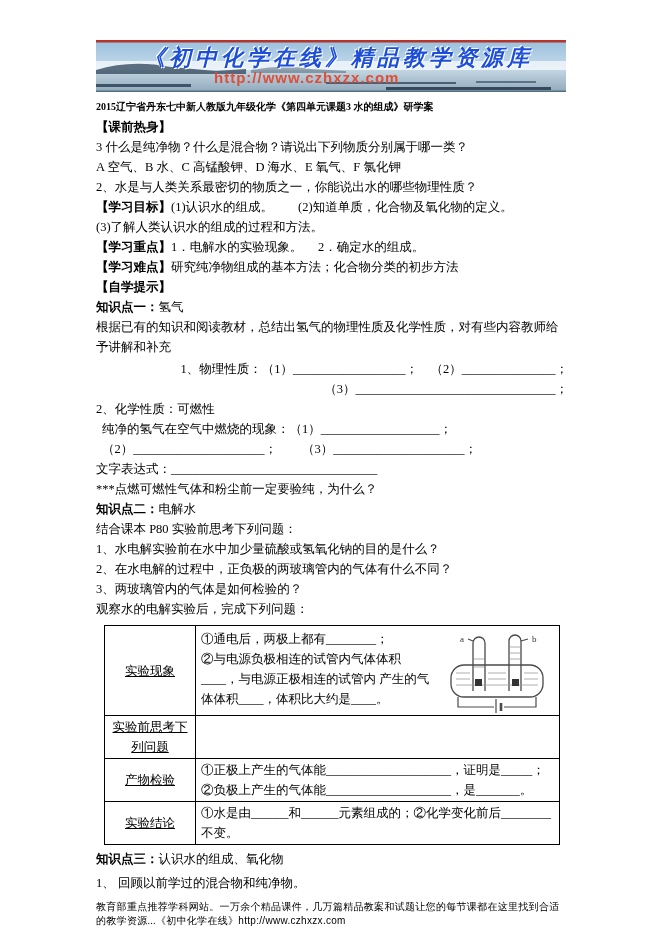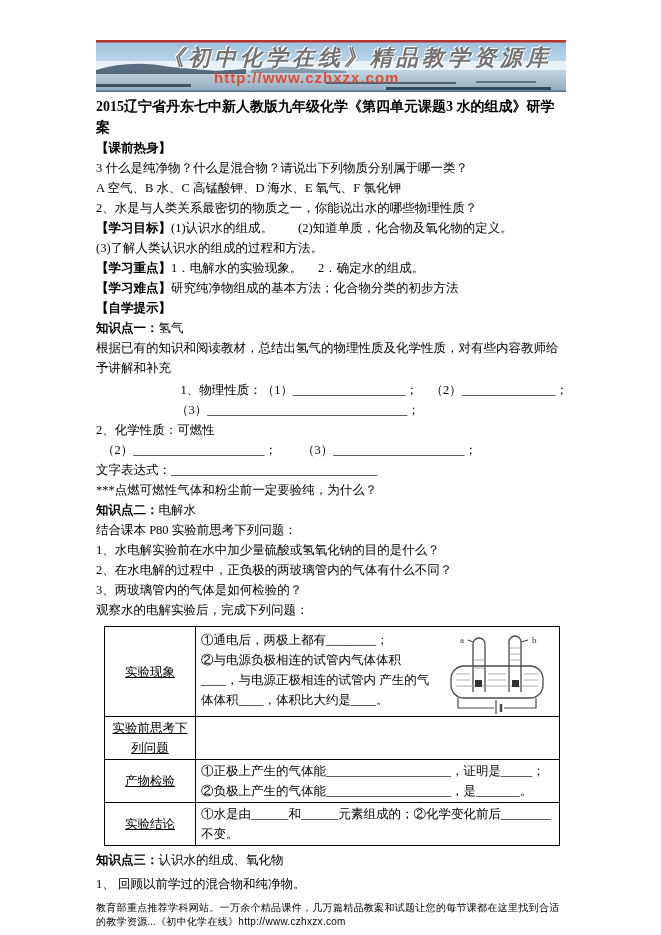--- a/index.html
+++ b/index.html
@@ -2,30 +2,30 @@
 <html><head>
 <meta charset="utf-8">
 <style>
   html,body{margin:0;padding:0;background:#ffffff;}
   .page{position:relative;width:661px;height:935px;background:#ffffff;overflow:hidden;
         font-family:"Liberation Serif","DejaVu Serif",serif;color:#000;}
   .content{position:absolute;left:96px;top:40px;width:472px;}
   
   .banner{position:relative;width:470px;height:52px;overflow:hidden;}
   .banner svg{position:absolute;left:0;top:0;}
-  .brand{position:absolute;left:66px;top:3px;width:410px;font-size:22px;font-weight:bold;
-         font-style:italic;letter-spacing:4px;color:#737373;white-space:nowrap;
+  .brand{position:absolute;left:47px;top:3px;width:410px;font-size:22px;font-weight:bold;
+         font-style:italic;letter-spacing:4px;color:#1d4ed8;white-space:nowrap;
          text-shadow:1px 1px 0 #ffffff,-1px -1px 0 #ffffff;}
   .burl{position:absolute;left:118px;top:29px;font-size:15px;font-weight:bold;color:#e2482f;
         font-family:"Liberation Sans","DejaVu Sans",sans-serif;letter-spacing:1px;opacity:.95;}
   
   .l{margin:0;font-size:12.5px;line-height:20px;}
   .b{font-weight:bold;}
-  .title{margin:4px 0 0 0;font-size:14px;font-weight:bold;line-height:21px;}
-  .ind80{padding-left:80px;}
+  .title{margin:4px 0 0 0;font-size:10px;font-weight:bold;line-height:21px;}
+  .ind80{padding-left:80px;text-align:right;}
   .ind6{padding-left:6px;}
   .mt2{margin-top:2px;text-align:right;}
   .mt4{margin-top:4px;}
   
   table.wtable{border-collapse:collapse;table-layout:fixed;width:456px;margin:6px 0 3px 8px;}
   table.wtable td{border:1px solid #000;font-size:12.5px;line-height:20px;
                   padding:1px 5px;vertical-align:middle;}
   td.hd{width:80px;text-align:center;padding:1px 7px;text-decoration:underline;}
   tr.r1{height:90px;} tr.r2{height:42px;} tr.r3{height:40px;} tr.r4{height:20px;}
   .fig{float:right;width:112px;height:84px;margin:0 0 0 4px;}
@@ -79,20 +79,21 @@
 
     <p class="l"><span class="b">【学习重点】</span><span>1．电解水的实验现象。　 2．确定水的组成。</span></p>
     <p class="l"><span class="b">【学习难点】</span><span>研究纯净物组成的基本方法；化合物分类的初步方法</span></p>
     <p class="l"><span class="b">【自学提示】</span></p>
 
     <p class="l"><span class="b">知识点一：</span><span>氢气</span></p>
     <p class="l">根据已有的知识和阅读教材，总结出氢气的物理性质及化学性质，对有些内容教师给予讲解和补充</p>
     <p class="l mt2">1、物理性质：（1）__________________；　（2）_______________；</p>
     <p class="l ind80">（3）________________________________；</p>
     <p class="l">2、化学性质：可燃性</p>
+    <p class="l ind6">纯净的氢气在空气中燃烧的现象：（1）___________________；</p>
     <p class="l ind6">（2）_____________________；　　（3）_____________________；</p>
     <p class="l">文字表达式：_________________________________</p>
     <p class="l">***点燃可燃性气体和粉尘前一定要验纯，为什么？</p>
 
     <p class="l"><span class="b">知识点二：</span><span>电解水</span></p>
     <p class="l">结合课本 P80 实验前思考下列问题：</p>
     <p class="l">1、水电解实验前在水中加少量硫酸或氢氧化钠的目的是什么？</p>
     <p class="l">2、在水电解的过程中，正负极的两玻璃管内的气体有什么不同？</p>
     <p class="l">3、两玻璃管内的气体是如何检验的？</p>
     <p class="l">观察水的电解实验后，完成下列问题：</p>

